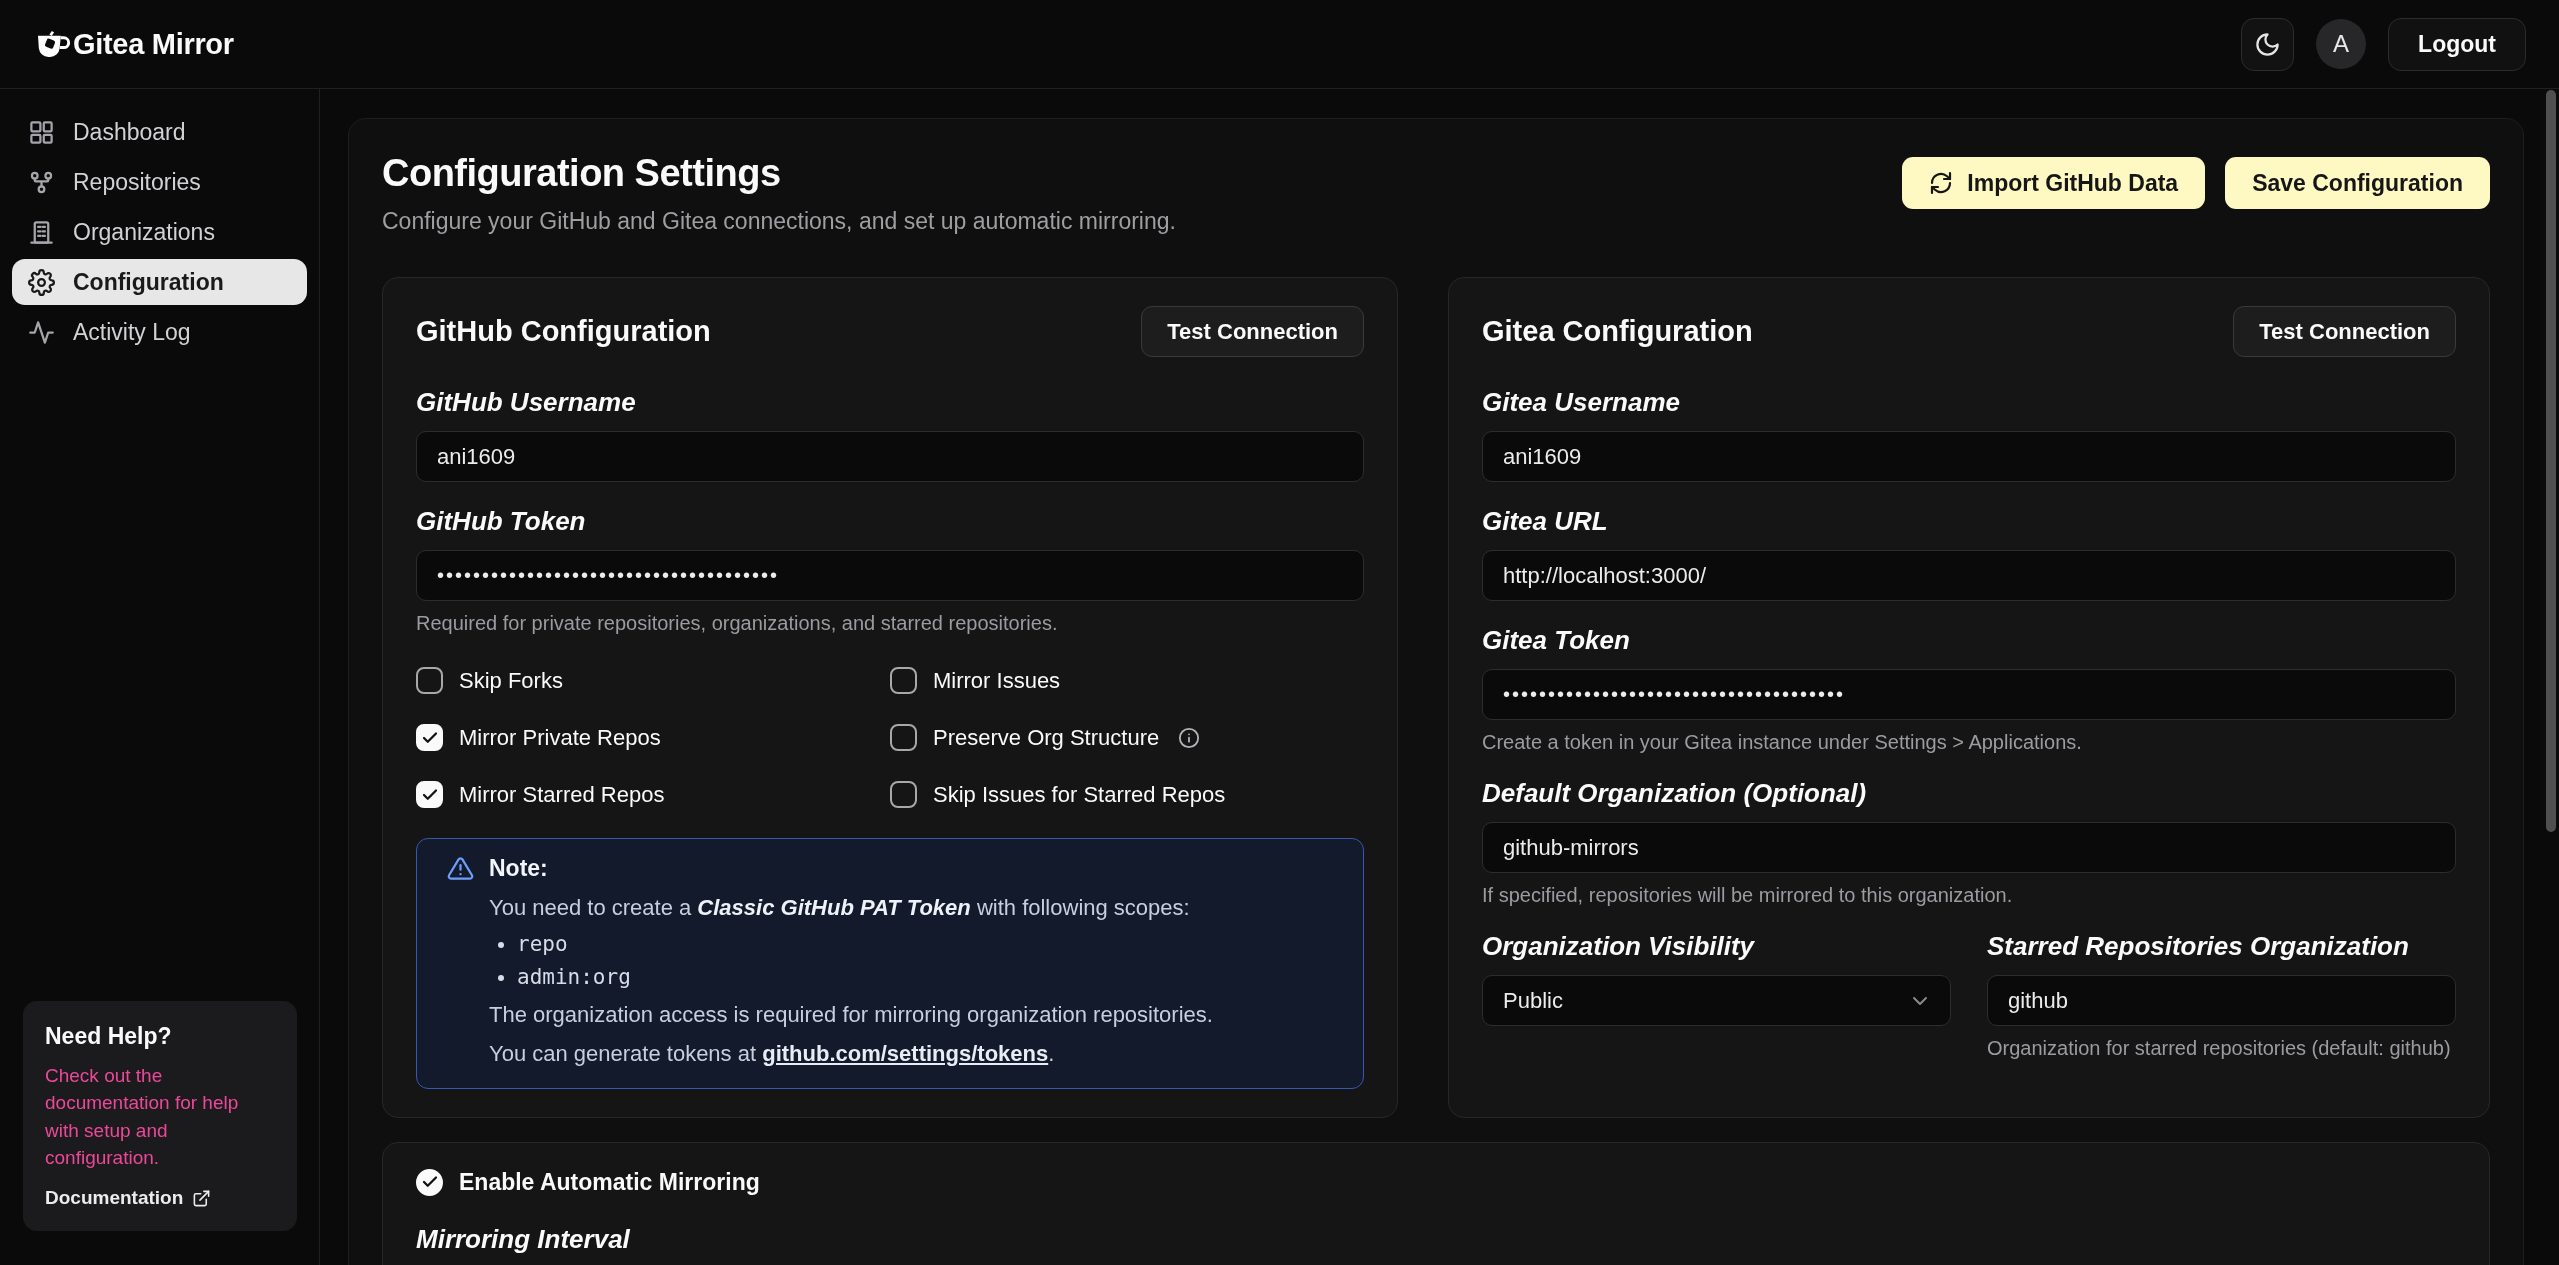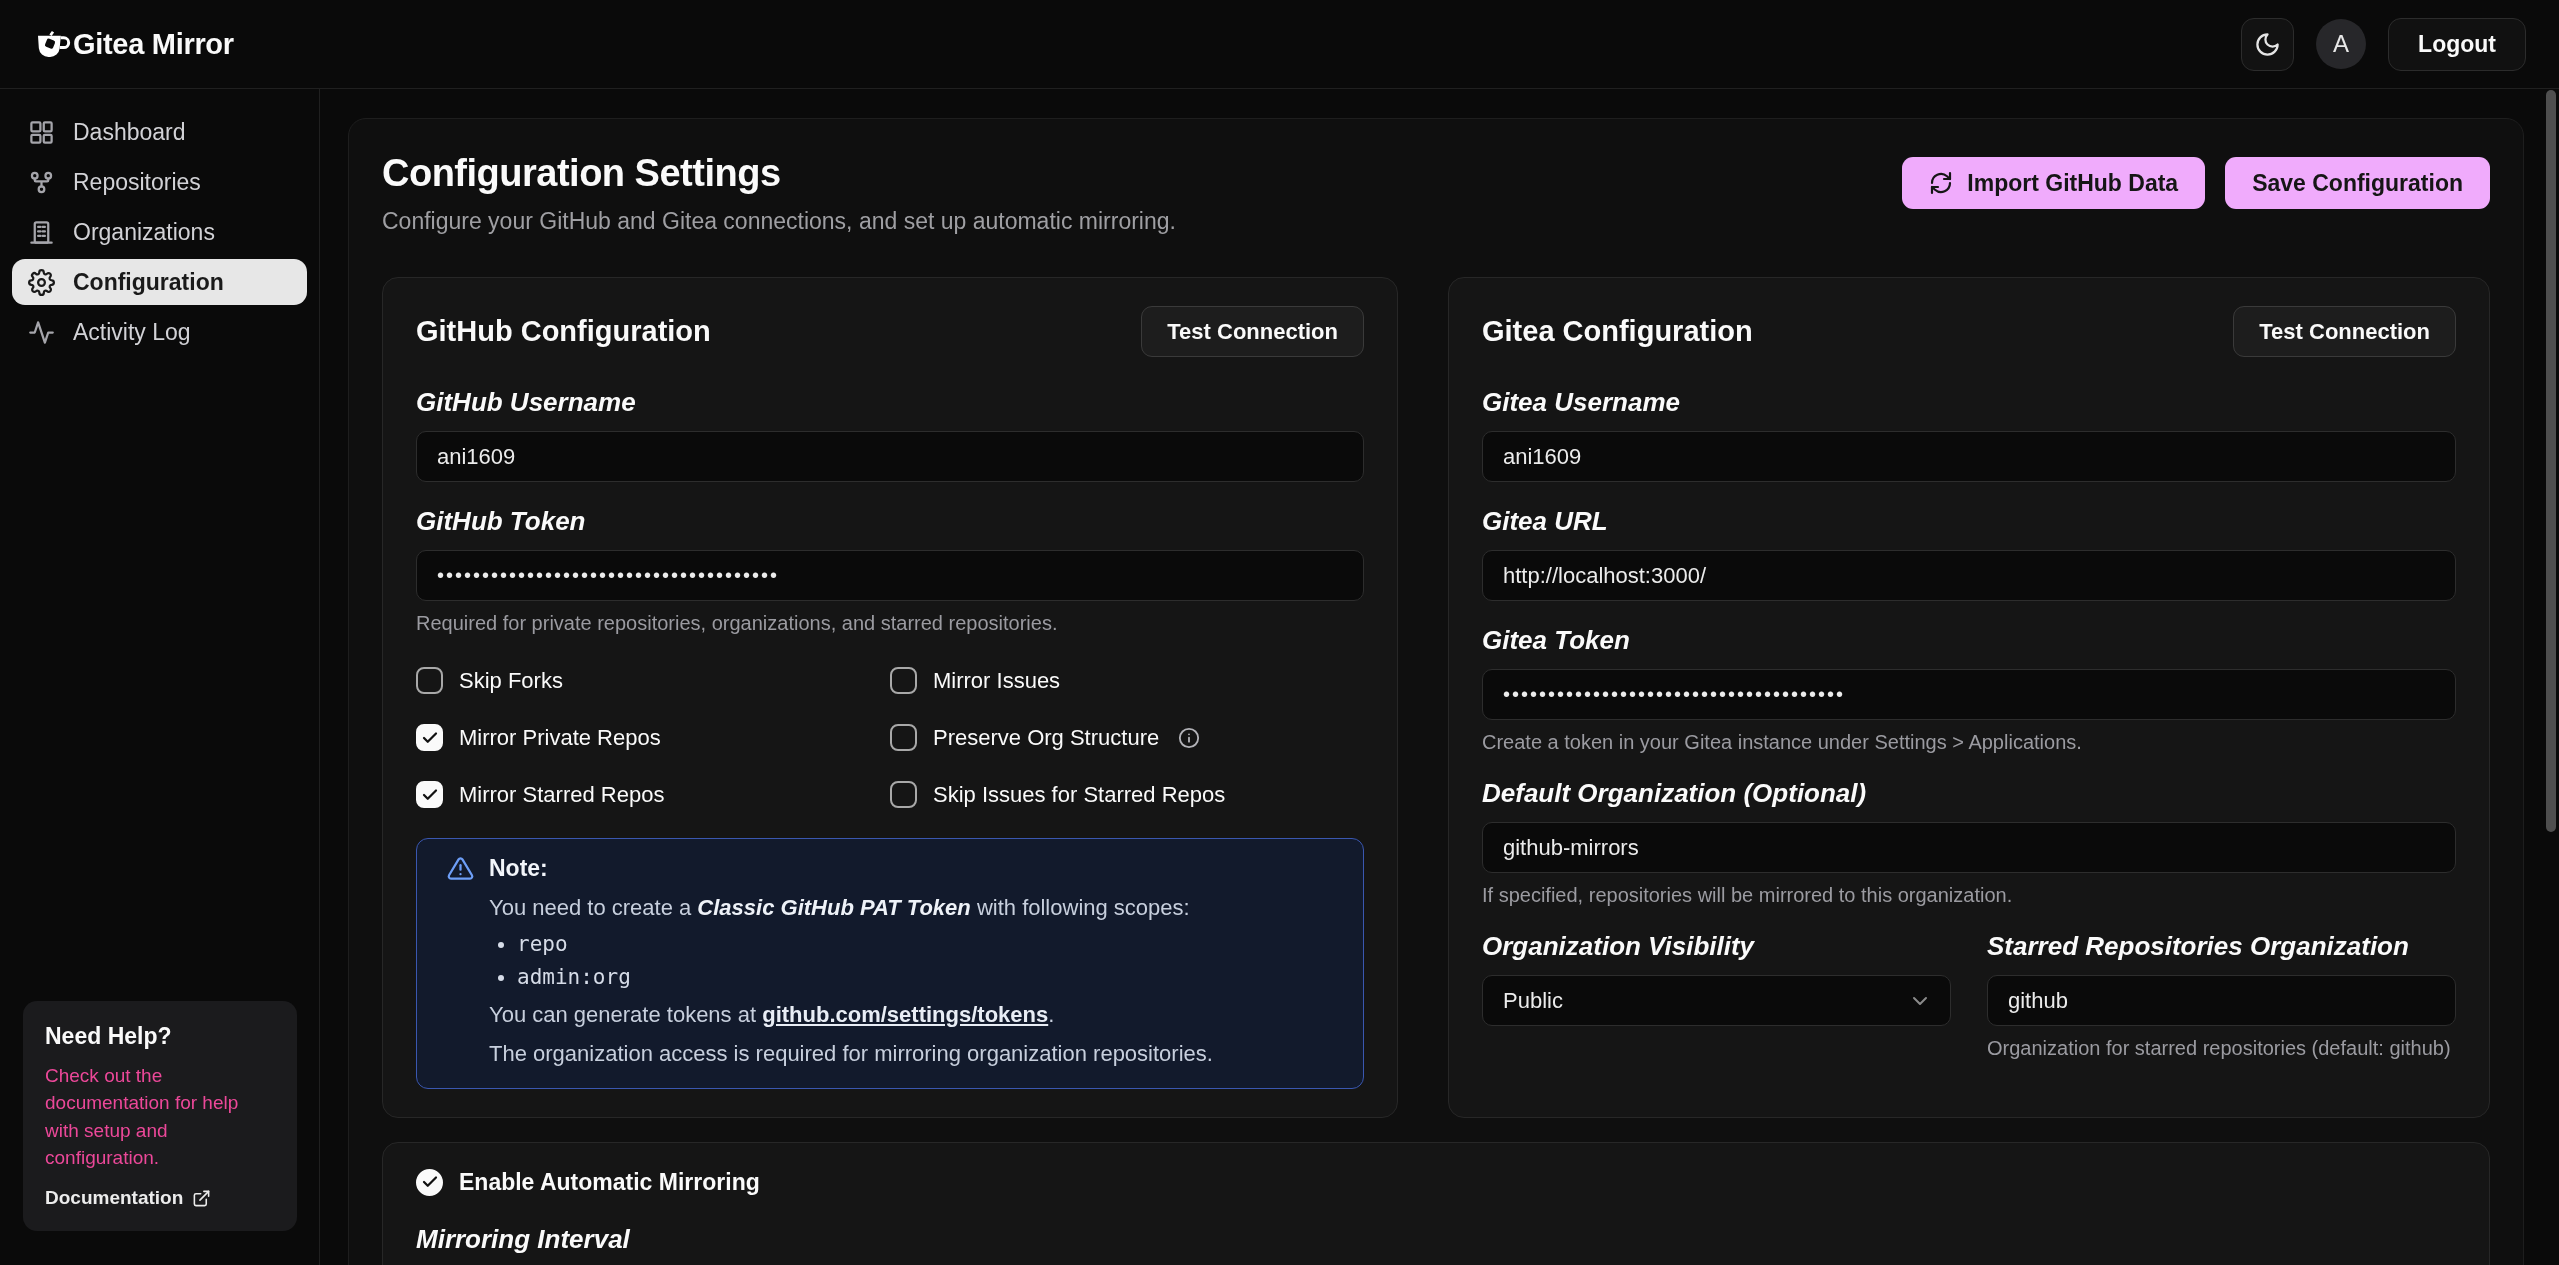--- a/index.html
+++ b/index.html
@@ -70,21 +70,21 @@
     margin:29px 35px 0 28px; min-height:1400px;
     background:#0f0f0f; border:1px solid #1e1e1e; border-radius:18px;
     padding:33px;
   }
   .page-header { display:flex; justify-content:space-between; align-items:flex-start; margin-bottom:42px; }
   .page-title { font-size:38px; font-weight:700; margin:0; letter-spacing:-0.5px; }
   .page-subtitle { font-size:23px; color:#9f9fa3; margin-top:13px; }
   .page-actions { display:flex; gap:20px; margin-top:5px; }
   .btn-light {
     height:52px; padding:0 27px; border-radius:11px; border:none;
-    background:#f0abfc; color:#161616; font-size:23px; font-weight:600;
+    background:#fef9c3; color:#161616; font-size:23px; font-weight:600;
     display:inline-flex; align-items:center; gap:14px; font-family:inherit; cursor:pointer;
   }
   .btn-light svg { width:24px; height:24px; }
 
   .panels { display:grid; grid-template-columns:1016px 1fr; gap:50px; align-items:stretch; }
   .panel { background:#151515; border:1px solid #272727; border-radius:16px; padding:28px 33px; }
   .panel-head { display:flex; align-items:center; justify-content:space-between; margin-bottom:30px; }
   .panel-title { font-size:29px; font-weight:700; margin:0; }
   .btn-outline {
     height:51px; padding:0 25px; border-radius:11px;
@@ -318,22 +318,22 @@
                 <line x1="12" y1="17" x2="12.01" y2="17"></line>
               </svg>
             <span>Note:</span>
           </div>
           <div class="note-body">
             <p><span>You need to create a </span><span class="note-bold">Classic GitHub PAT Token</span><span> with following scopes:</span></p>
             <ul>
               <li>repo</li>
               <li>admin:org</li>
             </ul>
+            <p>The organization access is required for mirroring organization repositories.</p>
             <p><span>You can generate tokens at </span><span class="note-link">github.com/settings/tokens</span><span>.</span></p>
-            <p>The organization access is required for mirroring organization repositories.</p>
           </div>
         </div>
       </section>
 
       <section class="panel">
         <div class="panel-head">
           <h2 class="panel-title">Gitea Configuration</h2>
           <button class="btn-outline">Test Connection</button>
         </div>
 

